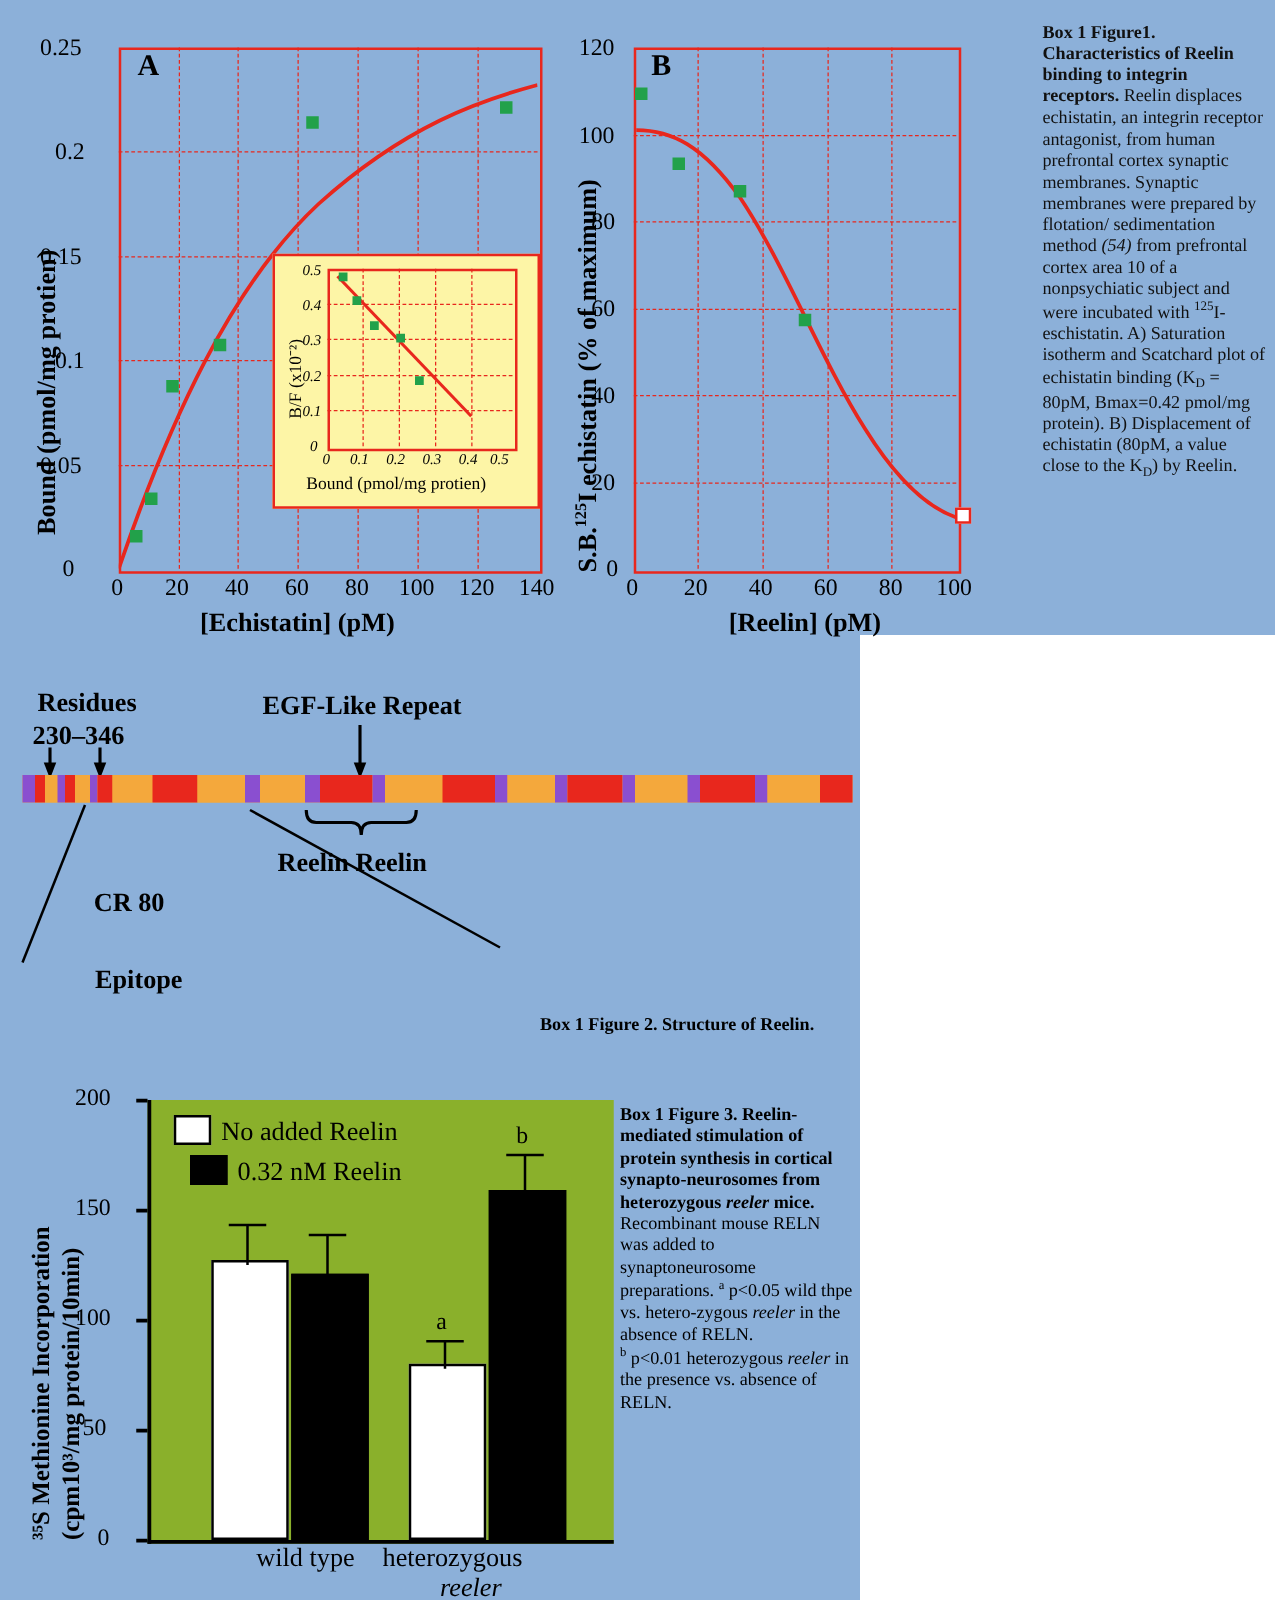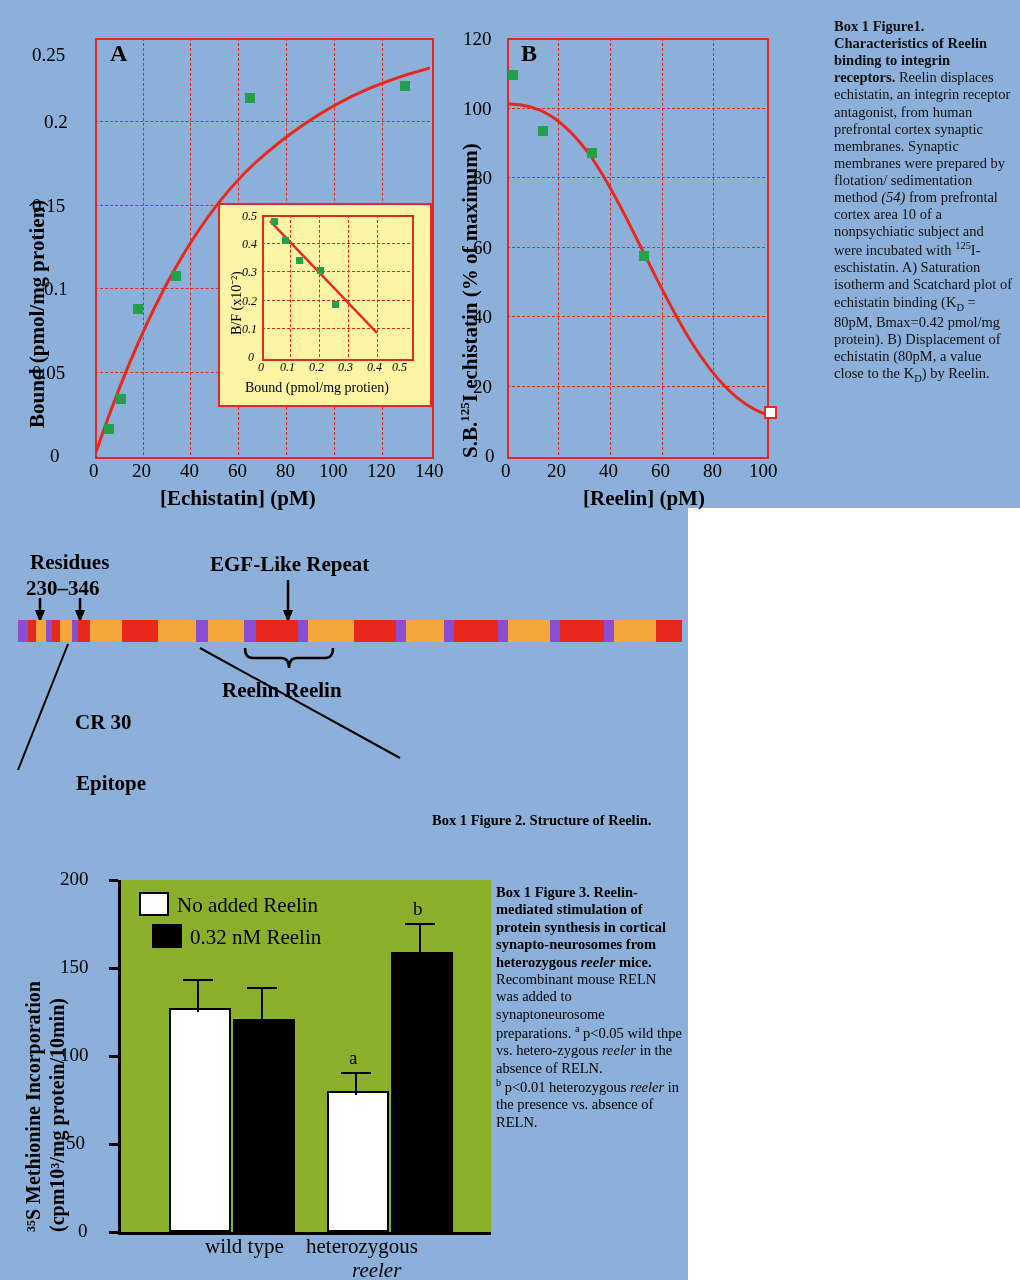--- a/index.html
+++ b/index.html
@@ -84,21 +84,21 @@
     <div class="pt" style="left:113px;top:296px;"></div>
     <div class="pt" style="left:151px;top:263px;"></div>
     <div class="pt" style="left:225px;top:85px;"></div>
     <div class="pt" style="left:380px;top:73px;"></div>
 
     <div class="tick" style="left:30px;top:437px;">0</div>
     <div class="tick" style="left:12px;top:354px;">0.05</div>
     <div class="tick" style="left:24px;top:270px;">0.1</div>
     <div class="tick" style="left:12px;top:187px;">0.15</div>
     <div class="tick" style="left:24px;top:103px;">0.2</div>
-    <div class="tick" style="left:12px;top:36px;text-align:right;">0.25</div>
+    <div class="tick" style="left:12px;top:20px;text-align:right;">0.25</div>
 
     <div class="tick" style="left:69px;top:452px;">0</div>
     <div class="tick" style="left:112px;top:452px;">20</div>
     <div class="tick" style="left:160px;top:452px;">40</div>
     <div class="tick" style="left:208px;top:452px;">60</div>
     <div class="tick" style="left:256px;top:452px;">80</div>
     <div class="tick" style="left:299px;top:452px;">100</div>
     <div class="tick" style="left:347px;top:452px;">120</div>
     <div class="tick" style="left:395px;top:452px;">140</div>
 
@@ -197,21 +197,21 @@
 
   <div class="cap1">
     <b>Box 1 Figure1. Characteristics of Reelin binding to integrin receptors.</b><span> Reelin displaces echistatin, an integrin receptor antagonist, from human prefrontal cortex synaptic membranes. Synaptic membranes were prepared by flotation/ sedimentation method <i>(54)</i> from prefrontal cortex area 10 of a nonpsychiatic subject and were incubated with <span style="font-size:0.72em;vertical-align:super;">125</span>I-eschistatin. A) Saturation isotherm and Scatchard plot of echistatin binding (K<span class="sub">D</span> = 80pM, Bmax=0.42 pmol/mg protein). B) Displacement of  echistatin (80pM, a value close to the K<span class="sub">D</span>) by Reelin.</span>
   </div>
 
   <div class="fig2">
     <div class="f2txt" style="left:30px;top:30px;font-size:21px;font-weight:bold;">Residues</div>
     <div class="f2txt" style="left:26px;top:56px;font-size:21px;font-weight:bold;">230–346</div>
     <div class="f2txt" style="left:210px;top:32px;font-size:21px;font-weight:bold;">EGF-Like Repeat</div>
     <div class="f2txt" style="left:222px;top:158px;font-size:21px;font-weight:bold;">Reelin Reelin</div>
-    <div class="f2txt" style="left:75px;top:190px;font-size:21px;font-weight:bold;">CR 30</div>
+    <div class="f2txt" style="left:75px;top:190px;font-size:21px;font-weight:bold;">CR 80</div>
     <div class="f2txt" style="left:76px;top:216px;font-size:21px;font-weight:bold;margin-top:35px;">Epitope</div>
 
     <svg style="position:absolute;left:0;top:0;" width="700" height="330">
 
       <line x1="40" y1="78" x2="40" y2="96" stroke="#000" stroke-width="2.5"></line>
       <polygon points="40,103 35,90 45,90" fill="#000"></polygon>
       <line x1="80" y1="78" x2="80" y2="96" stroke="#000" stroke-width="2.5"></line>
       <polygon points="80,103 75,90 85,90" fill="#000"></polygon>
       <line x1="288" y1="60" x2="288" y2="96" stroke="#000" stroke-width="2.5"></line>
       <polygon points="288,103 283,90 293,90" fill="#000"></polygon>

